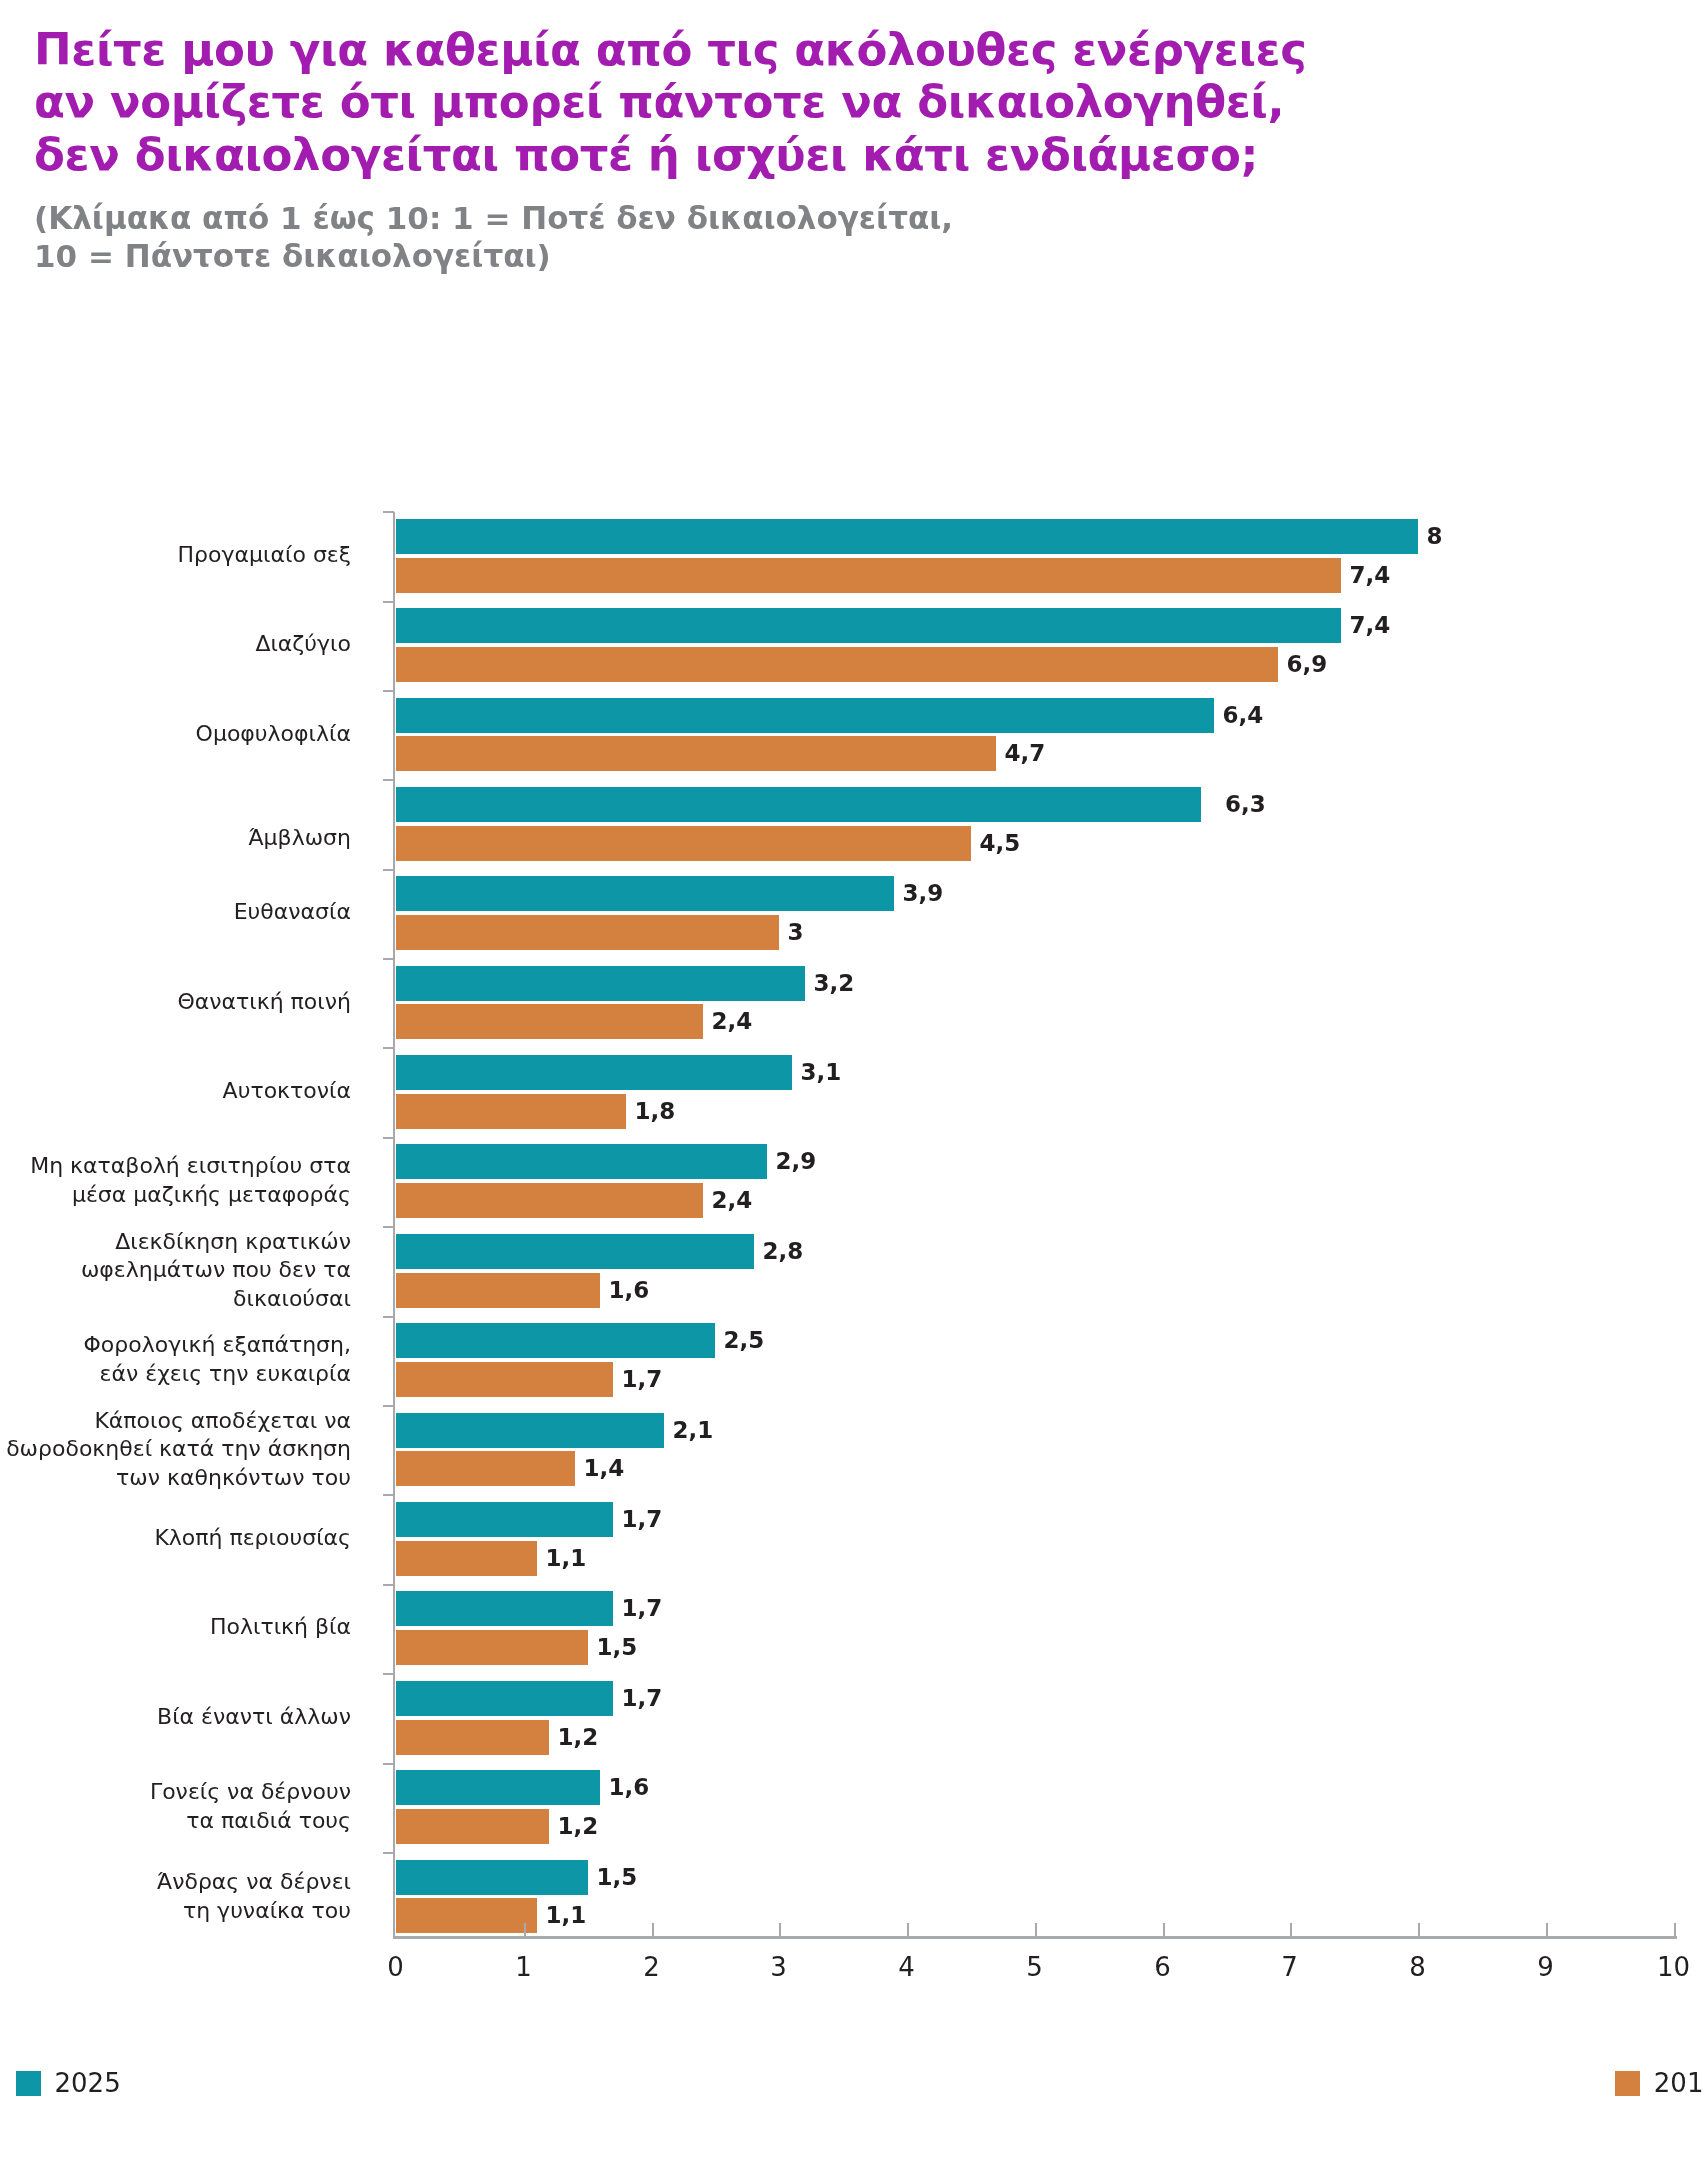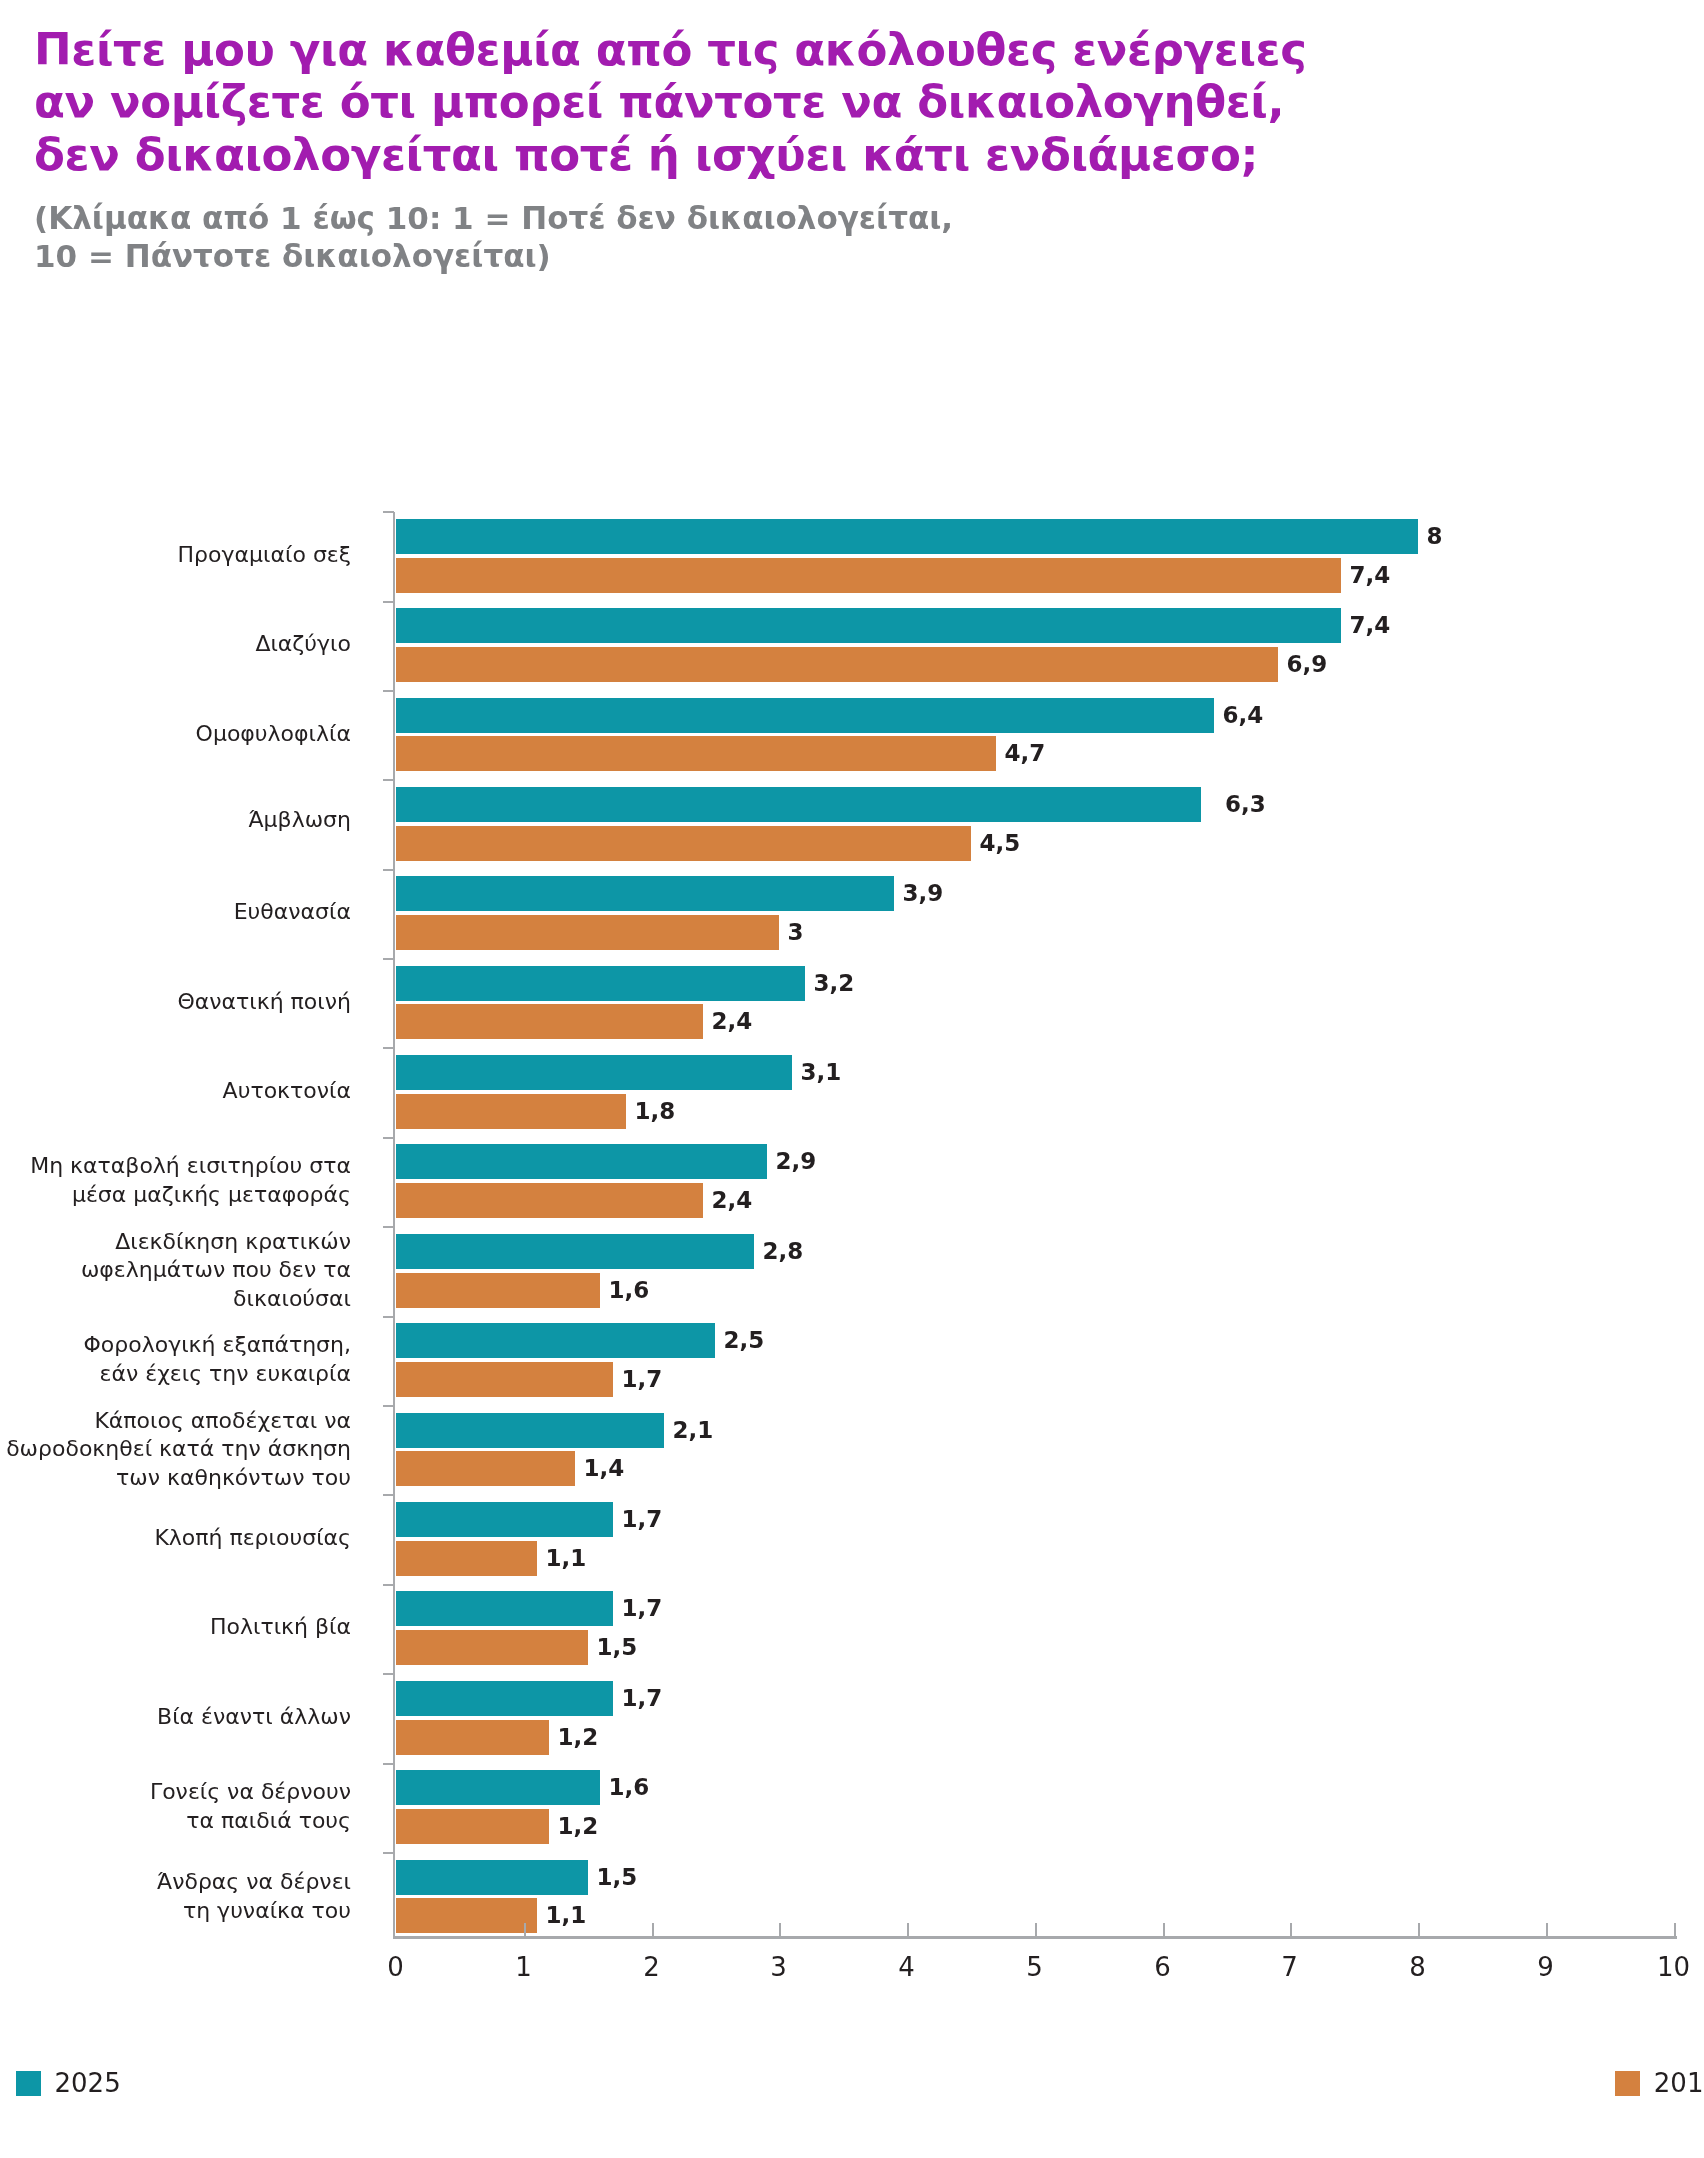--- a/index.html
+++ b/index.html
@@ -159,21 +159,21 @@
 10 =  Πάντοτε δικαιολογείται)</div>
 </div>
 
 <div id="chart-area">
 
   <div id="plot-wrap">
     <div id="cat-labels">
         <div class="cat-label" style="top: 6.7px; height: 73px;">Προγαμιαίο σεξ</div>
         <div class="cat-label" style="top: 96px; height: 73px;">Διαζύγιο</div>
         <div class="cat-label" style="top: 186px; height: 73px;">Ομοφυλοφιλία</div>
-        <div class="cat-label" style="top: 272px; height: 73px; margin-left: 46px;">Άμβλωση</div>
+        <div class="cat-label" style="top: 290px; height: 73px; margin-left: 46px;">Άμβλωση</div>
         <div class="cat-label" style="top: 364px; height: 73px;">Ευθανασία</div>
         <div class="cat-label" style="top: 454px; height: 73px;">Θανατική ποινή</div>
         <div class="cat-label" style="top: 543px; height: 73px; padding-left: 21px;">Αυτοκτονία</div>
         <div class="cat-label" style="top: 632px; height: 73px;">Μη καταβολή εισιτηρίου στα
 μέσα μαζικής μεταφοράς</div>
         <div class="cat-label" style="top: 722px; height: 73px;">Διεκδίκηση κρατικών
 ωφελημάτων που δεν τα
 δικαιούσαι</div>
         <div class="cat-label" style="top: 811px; height: 73px;">Φορολογική εξαπάτηση,
 εάν έχεις την ευκαιρία</div>

